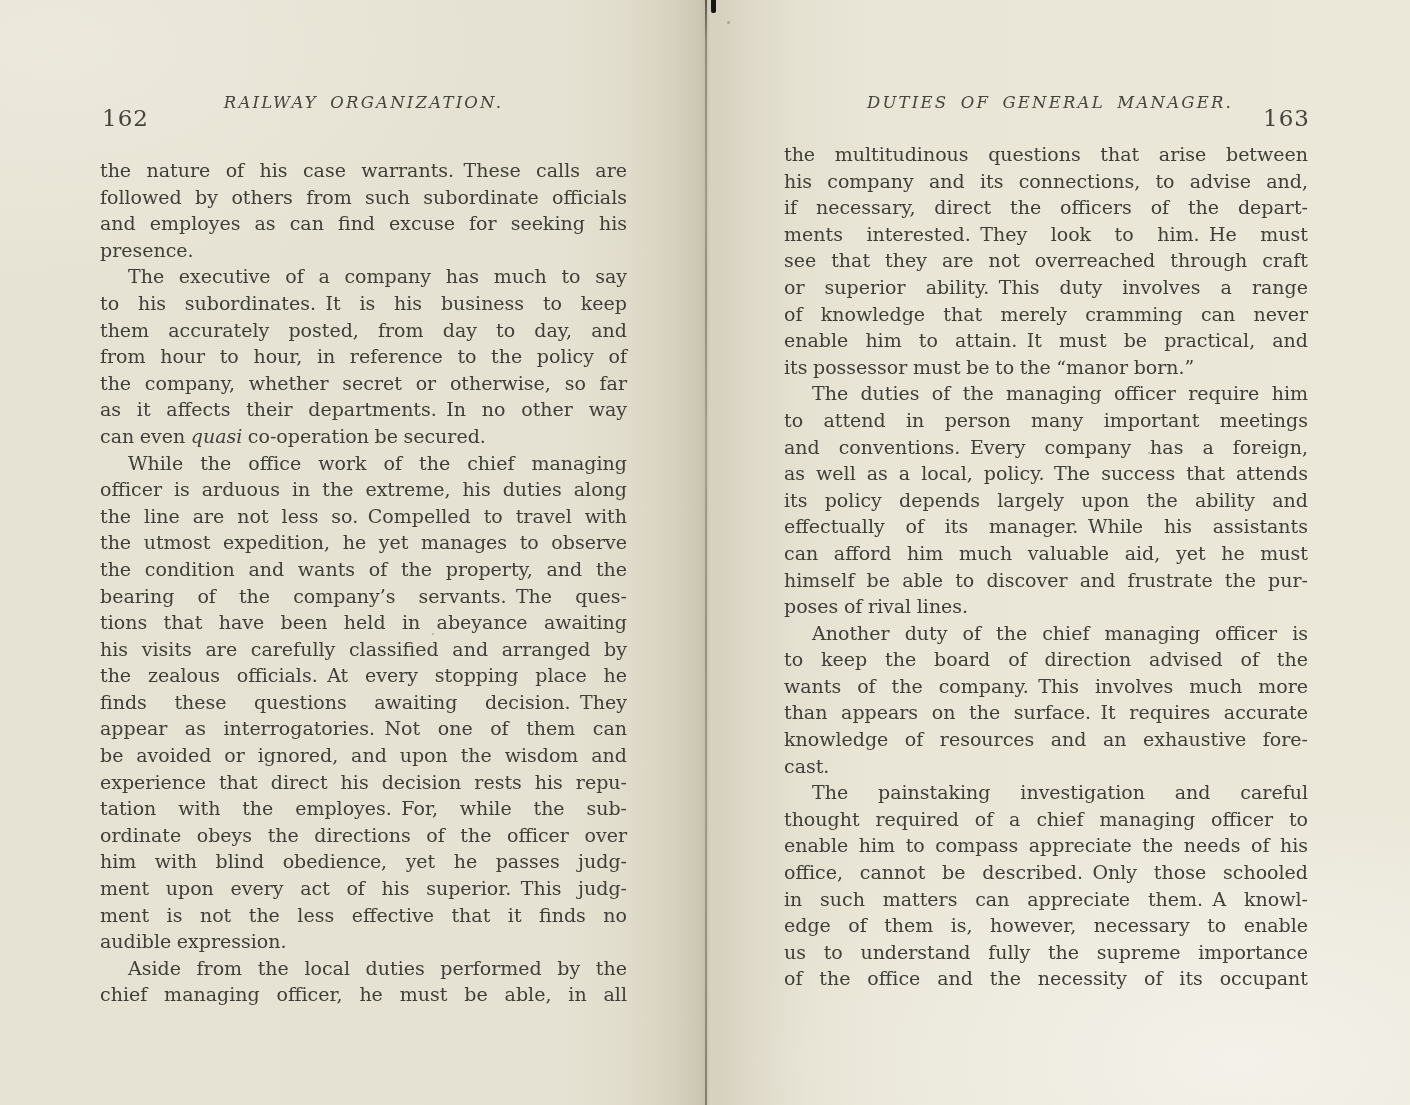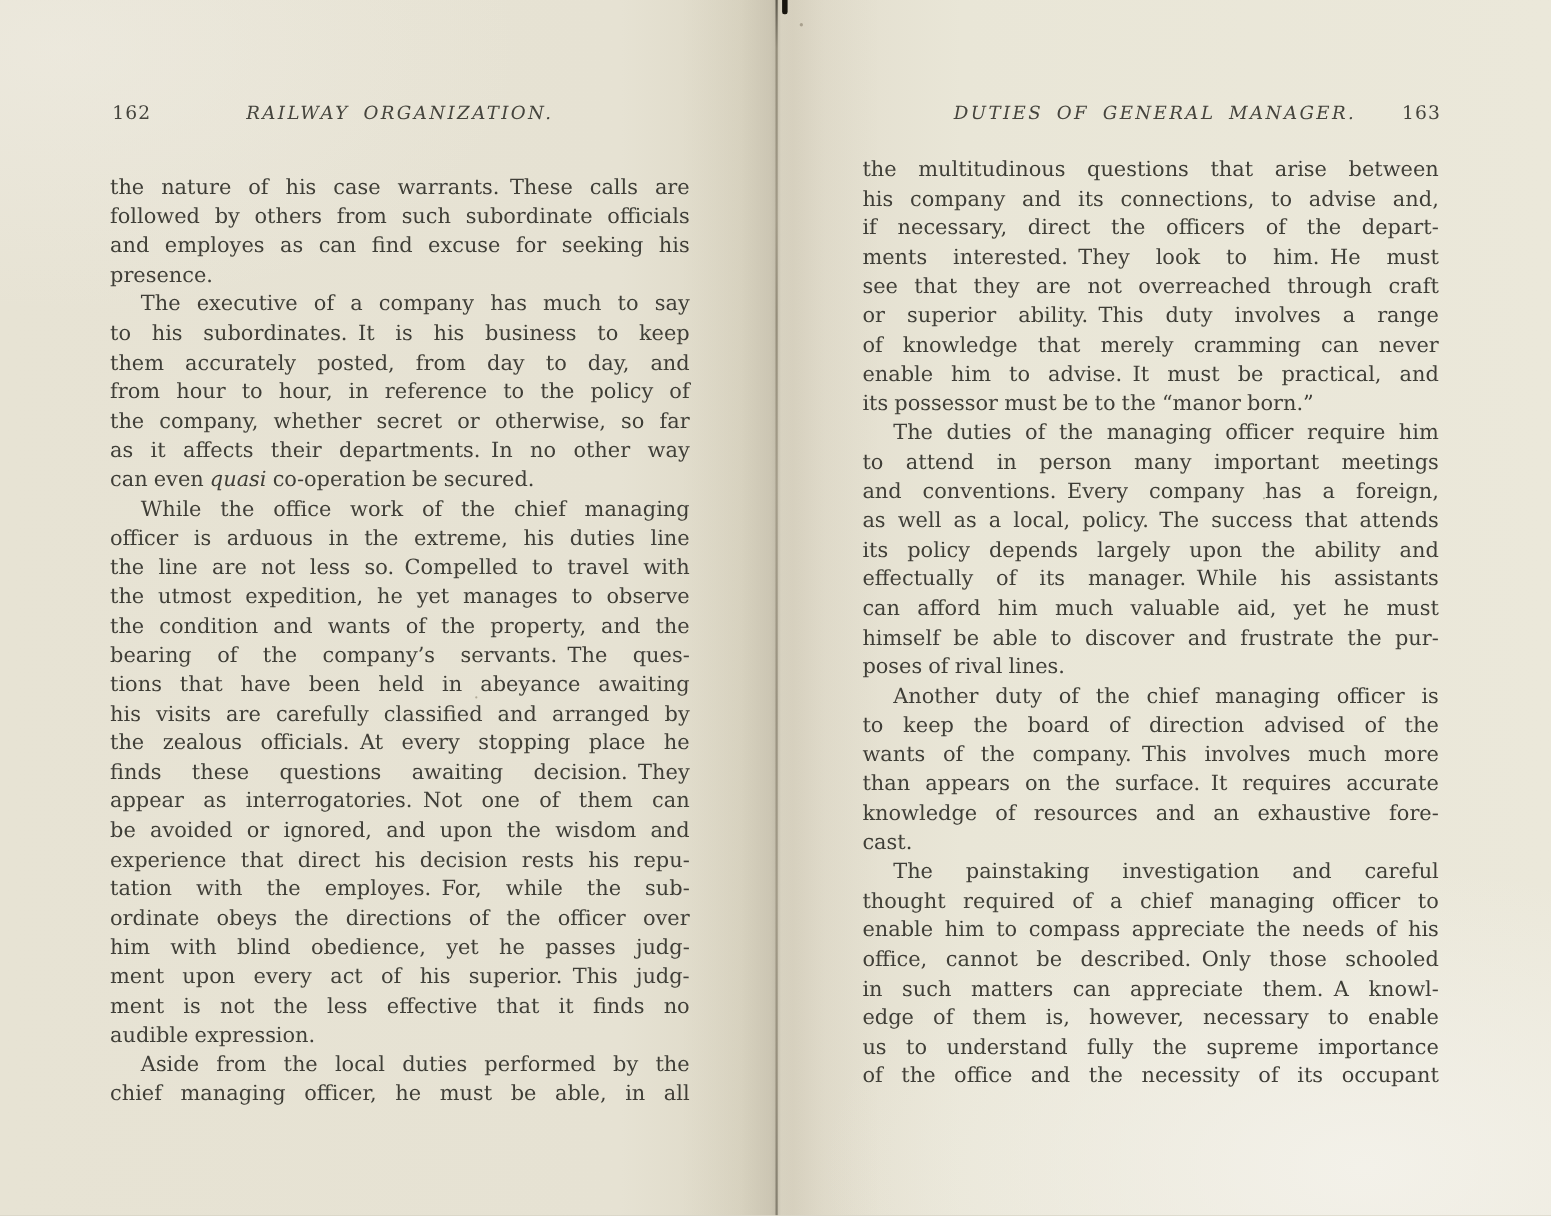--- a/index.html
+++ b/index.html
@@ -74,22 +74,22 @@
     width: 100%;
     text-align: center;
     font-style: italic;
     font-size: 16.5px;
     letter-spacing: 2.2px;
     word-spacing: 5px;
     color: #45443d;
   }
   .page-num {
     position: absolute;
-    top: 0;
-    font-size: 17px;
+    top: 12px;
+    font-size: 23px;
     font-style: normal;
     letter-spacing: 1px;
     color: #45443d;
   }
   .page-num.pn-left  { left: 2px; }
   .page-num.pn-right { right: 2px; }
 
   
   .text-block {
     position: absolute;
@@ -144,21 +144,21 @@
         <div class="line first-indent"><span>The executive of a company has much to say</span></div>
         <div class="line"><span>to his subordinates. It is his business to keep</span></div>
         <div class="line"><span>them accurately posted, from day to day, and</span></div>
         <div class="line"><span>from hour to hour, in reference to the policy of</span></div>
         <div class="line"><span>the company, whether secret or otherwise, so far</span></div>
         <div class="line"><span>as it affects their departments. In no other way</span></div>
         <div class="line line-last"><span>can even </span><i>quasi</i><span> co-operation be secured.</span></div>
       </div>
       <div class="paragraph">
         <div class="line first-indent"><span>While the office work of the chief managing</span></div>
-        <div class="line"><span>officer is arduous in the extreme, his duties line</span></div>
+        <div class="line"><span>officer is arduous in the extreme, his duties along</span></div>
         <div class="line"><span>the line are not less so. Compelled to travel with</span></div>
         <div class="line"><span>the utmost expedition, he yet manages to observe</span></div>
         <div class="line"><span>the condition and wants of the property, and the</span></div>
         <div class="line"><span>bearing of the company’s servants. The ques-</span></div>
         <div class="line"><span>tions that have been held in abeyance awaiting</span></div>
         <div class="line"><span>his visits are carefully classified and arranged by</span></div>
         <div class="line"><span>the zealous officials. At every stopping place he</span></div>
         <div class="line"><span>finds these questions awaiting decision. They</span></div>
         <div class="line"><span>appear as interrogatories. Not one of them can</span></div>
         <div class="line"><span>be avoided or ignored, and upon the wisdom and</span></div>
@@ -178,21 +178,21 @@
 
   <div class="text-block right-pg">
       <div class="paragraph">
         <div class="line"><span>the multitudinous questions that arise between</span></div>
         <div class="line"><span>his company and its connections, to advise and,</span></div>
         <div class="line"><span>if necessary, direct the officers of the depart-</span></div>
         <div class="line"><span>ments interested. They look to him. He must</span></div>
         <div class="line"><span>see that they are not overreached through craft</span></div>
         <div class="line"><span>or superior ability. This duty involves a range</span></div>
         <div class="line"><span>of knowledge that merely cramming can never</span></div>
-        <div class="line"><span>enable him to advise. It must be practical, and</span></div>
+        <div class="line"><span>enable him to attain. It must be practical, and</span></div>
         <div class="line line-last"><span>its possessor must be to the “manor born.”</span></div>
       </div>
       <div class="paragraph">
         <div class="line first-indent"><span>The duties of the managing officer require him</span></div>
         <div class="line"><span>to attend in person many important meetings</span></div>
         <div class="line"><span>and conventions. Every company has a foreign,</span></div>
         <div class="line"><span>as well as a local, policy. The success that attends</span></div>
         <div class="line"><span>its policy depends largely upon the ability and</span></div>
         <div class="line"><span>effectually of its manager. While his assistants</span></div>
         <div class="line"><span>can afford him much valuable aid, yet he must</span></div>

